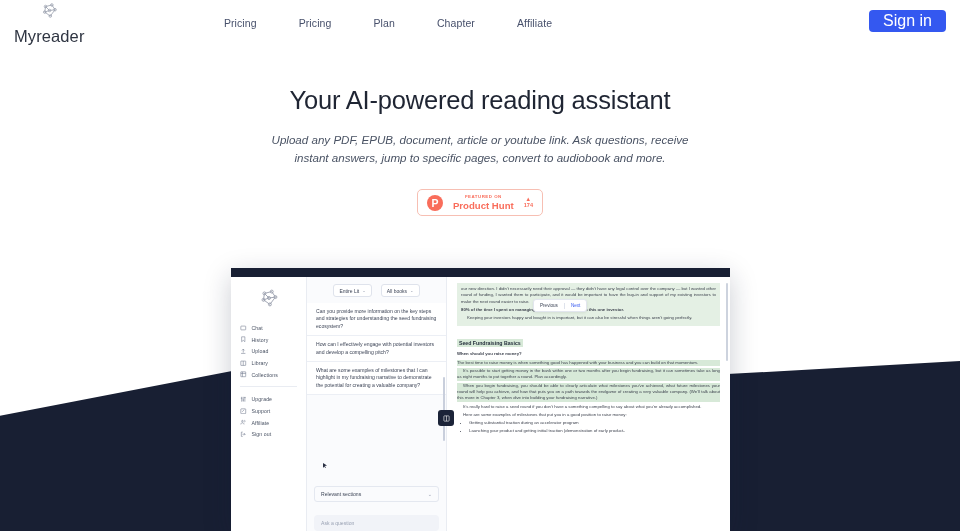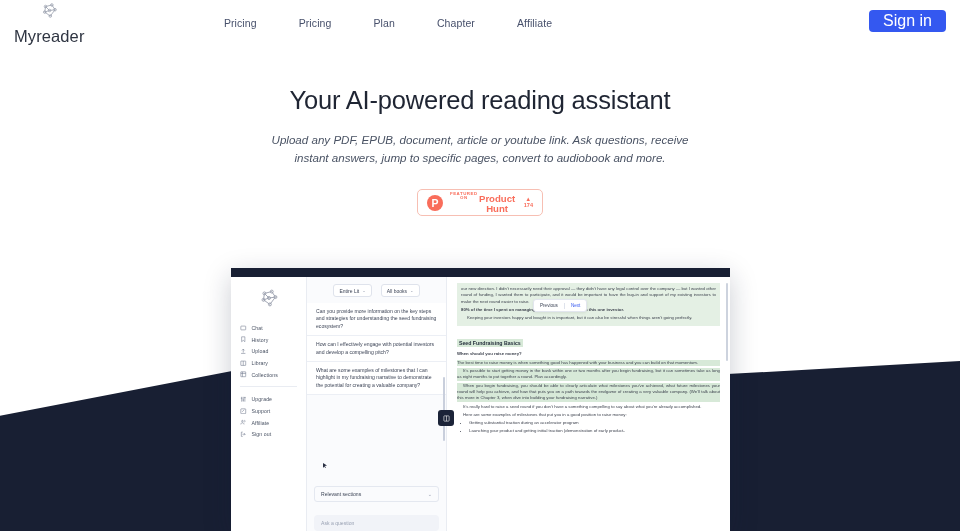--- a/index.html
+++ b/index.html
@@ -46,21 +46,21 @@
   .cta .arw { font-size: 11px; }
 
   
   .ph-wrap { margin-top: 22px; display: flex; justify-content: center; }
   .ph { display: flex; align-items: center; gap: 7px;
         width: 126px; height: 27px; padding: 0 9px;
         border: 1px solid #f7bfb3; border-radius: 5px; background: #fff; cursor: pointer; }
   .ph-logo { width: 16px; height: 16px; border-radius: 50%; background: #f96d5b;
              color: #fff; font-size: 10.5px; font-weight: bold;
              display: flex; align-items: center; justify-content: center; flex: 0 0 auto; }
-  .ph-txt { display: flex; flex-direction: row; line-height: 1; flex: 1 1 auto; }
+  .ph-txt { display: flex; flex-direction: column; line-height: 1; flex: 1 1 auto; }
   .ph-top { font-size: 4.4px; font-weight: bold; letter-spacing: .5px; color: #f96d5b; }
   .ph-main { font-size: 9.6px; font-weight: bold; color: #f96d5b; margin-top: 2px; }
   .ph-votes { display: flex; flex-direction: column; align-items: center; line-height: 1;
               color: #f96d5b; flex: 0 0 auto; }
   .ph-caret { font-size: 6px; }
   .ph-count { font-size: 5.6px; font-weight: bold; margin-top: 1px; }
 
   
   .app { position: absolute; left: 231px; top: 268px; width: 499px; height: 263px;
          background: #fff; z-index: 3; overflow: hidden;

